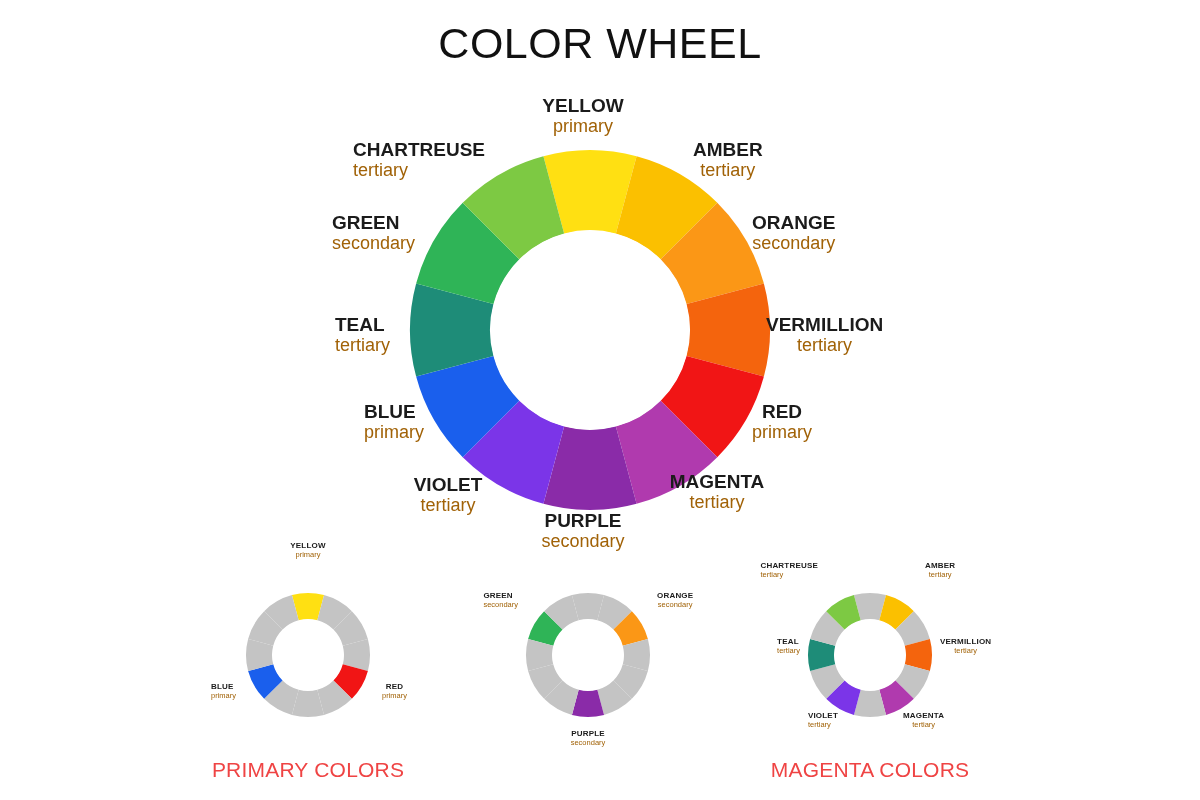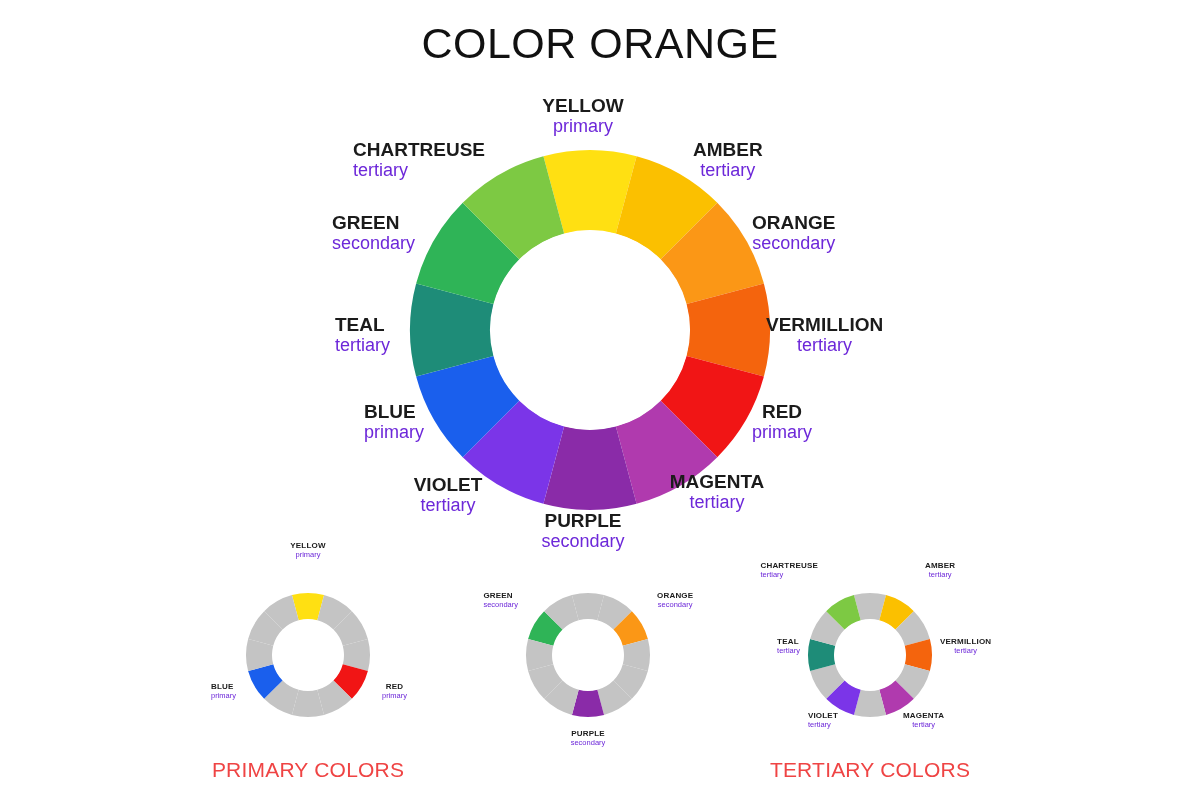--- a/index.html
+++ b/index.html
@@ -51,21 +51,21 @@
     line-height: 1.08;
     white-space: nowrap;
   }
   .lbl .nm {
     display: block;
     font-weight: 700;
     color: #1b1b1b;
   }
   .lbl .ct {
     display: block;
-    color: #6d28d9;
+    color: #a16207;
     font-weight: 400;
   }
   .lbl-main { font-size: 19px; }
   .lbl-main .ct { font-size: 18px; }
   .lbl-small { font-size: 8px; }
   .lbl-small .nm { letter-spacing: 0.2px; }
   .lbl-small .ct { font-size: 7.5px; }
 
   .al-c { transform: translateX(-50%); text-align: center; }
   .al-l { text-align: center; }
@@ -80,21 +80,21 @@
     color: #ef4444;
     letter-spacing: 0.2px;
     white-space: nowrap;
   }
 </style>
 </head>
 <body>
 
 <div id="stage">
 
-  <div id="page-title">COLOR ORANGE</div>
+  <div id="page-title">COLOR WHEEL</div>
 
   <svg class="wheel-svg" id="wheel-canvas" viewBox="0 0 1200 800" xmlns="http://www.w3.org/2000/svg">
       <g>
         <path d="M 543.41 156.13 A 180 180 0 0 1 636.59 156.13 L 615.88 233.41 A 100 100 0 0 0 564.12 233.41 Z" fill="#FFE012" class="seg"></path>
         <path d="M 636.59 156.13 A 180 180 0 0 1 717.28 202.72 L 660.71 259.29 A 100 100 0 0 0 615.88 233.41 Z" fill="#FBC000" class="seg"></path>
         <path d="M 717.28 202.72 A 180 180 0 0 1 763.87 283.41 L 686.59 304.12 A 100 100 0 0 0 660.71 259.29 Z" fill="#FB9716" class="seg"></path>
         <path d="M 763.87 283.41 A 180 180 0 0 1 763.87 376.59 L 686.59 355.88 A 100 100 0 0 0 686.59 304.12 Z" fill="#F4640D" class="seg"></path>
         <path d="M 763.87 376.59 A 180 180 0 0 1 717.28 457.28 L 660.71 400.71 A 100 100 0 0 0 686.59 355.88 Z" fill="#F11515" class="seg"></path>
         <path d="M 717.28 457.28 A 180 180 0 0 1 636.59 503.87 L 615.88 426.59 A 100 100 0 0 0 660.71 400.71 Z" fill="#B03AAE" class="seg"></path>
         <path d="M 636.59 503.87 A 180 180 0 0 1 543.41 503.87 L 564.12 426.59 A 100 100 0 0 0 615.88 426.59 Z" fill="#8A2BA8" class="seg"></path>
@@ -244,16 +244,16 @@
         <span class="ct">tertiary</span>
       </div>
       <div class="lbl lbl-small al-r" style="left: 800px; top: 638px;">
         <span class="nm">TEAL</span>
         <span class="ct">tertiary</span>
       </div>
       <div class="lbl lbl-small al-r" style="left: 818px; top: 562px;">
         <span class="nm">CHARTREUSE</span>
         <span class="ct">tertiary</span>
       </div>
-      <div class="caption" style="left: 870px; top: 758px;">TERTIARY COLORS</div>
+      <div class="caption" style="left: 870px; top: 758px;">MAGENTA COLORS</div>
     </div>
 
 </div>
 
 </body></html>

